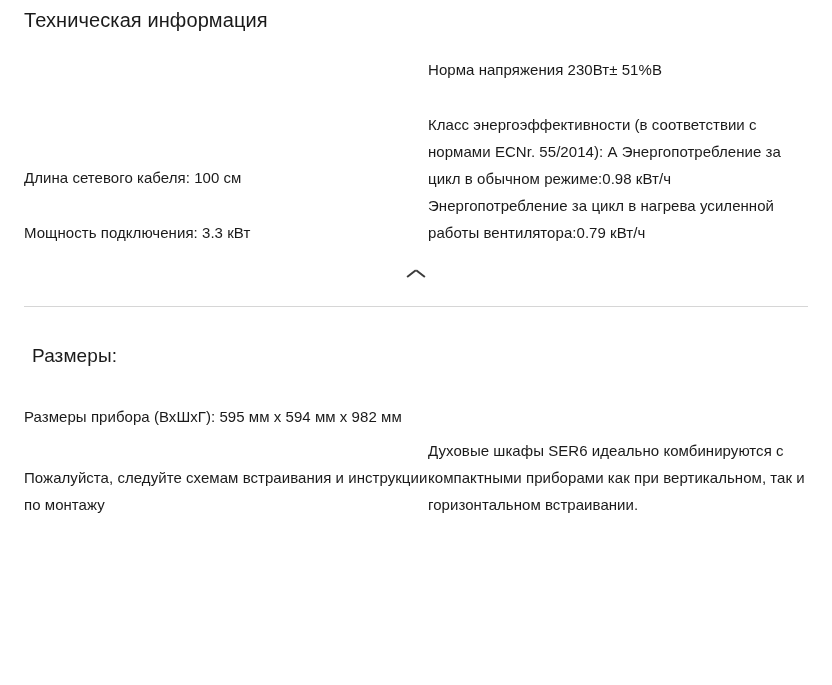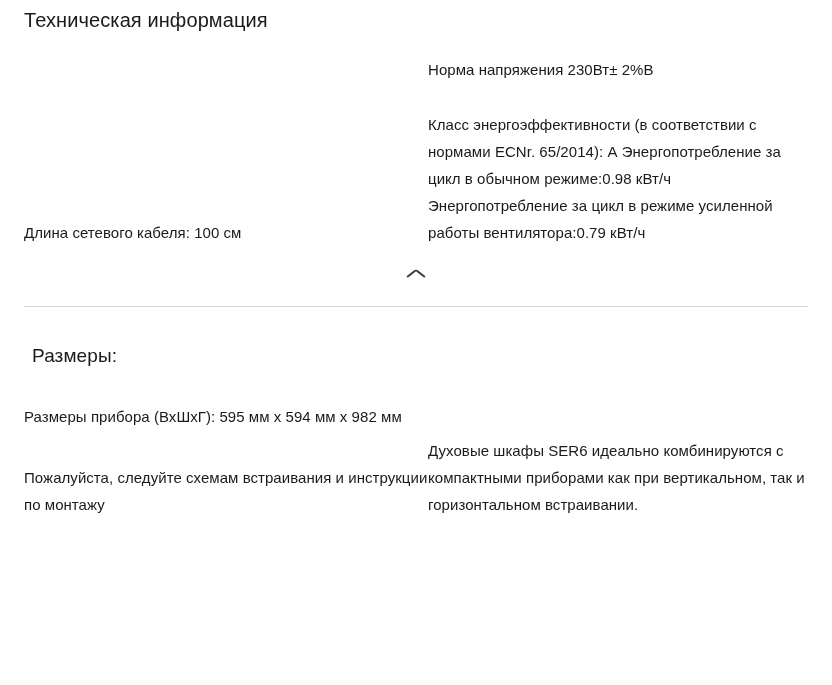--- a/index.html
+++ b/index.html
@@ -110,25 +110,26 @@
 </head>
 <body>
 
 <div class="page">
 
   <h2 class="section-title">Техническая информация</h2>
 
   <div class="cols" style="margin-top:22px;">
     <div class="col-left">
       <div class="spec-line">Длина сетевого кабеля: 100 см</div>
+      <div class="spec-line block-gap">Мощность подключения: 3.3 кВт</div>
     </div>
     <div class="col-right">
-      <div class="spec-line">Норма напряжения 230Вт± 2%В</div>
-      <div class="spec-line block-gap">Класс энергоэффективности (в соответствии с нормами ECNr. 65/2014): А Энергопотребление за цикл в обычном режиме:0.98 кВт/ч</div>
-      <div class="spec-line">Энергопотребление за цикл в режиме усиленной работы вентилятора:0.79 кВт/ч</div>
+      <div class="spec-line">Норма напряжения 230Вт± 51%В</div>
+      <div class="spec-line block-gap">Класс энергоэффективности (в соответствии с нормами ECNr. 55/2014): А Энергопотребление за цикл в обычном режиме:0.98 кВт/ч</div>
+      <div class="spec-line">Энергопотребление за цикл в нагрева усиленной работы вентилятора:0.79 кВт/ч</div>
     </div>
   </div>
 
   <div class="collapse-row">
     <span class="chevron-up"></span>
   </div>
 
   <hr class="divider">
 
   <h2 class="sizes-title">Размеры:</h2>

